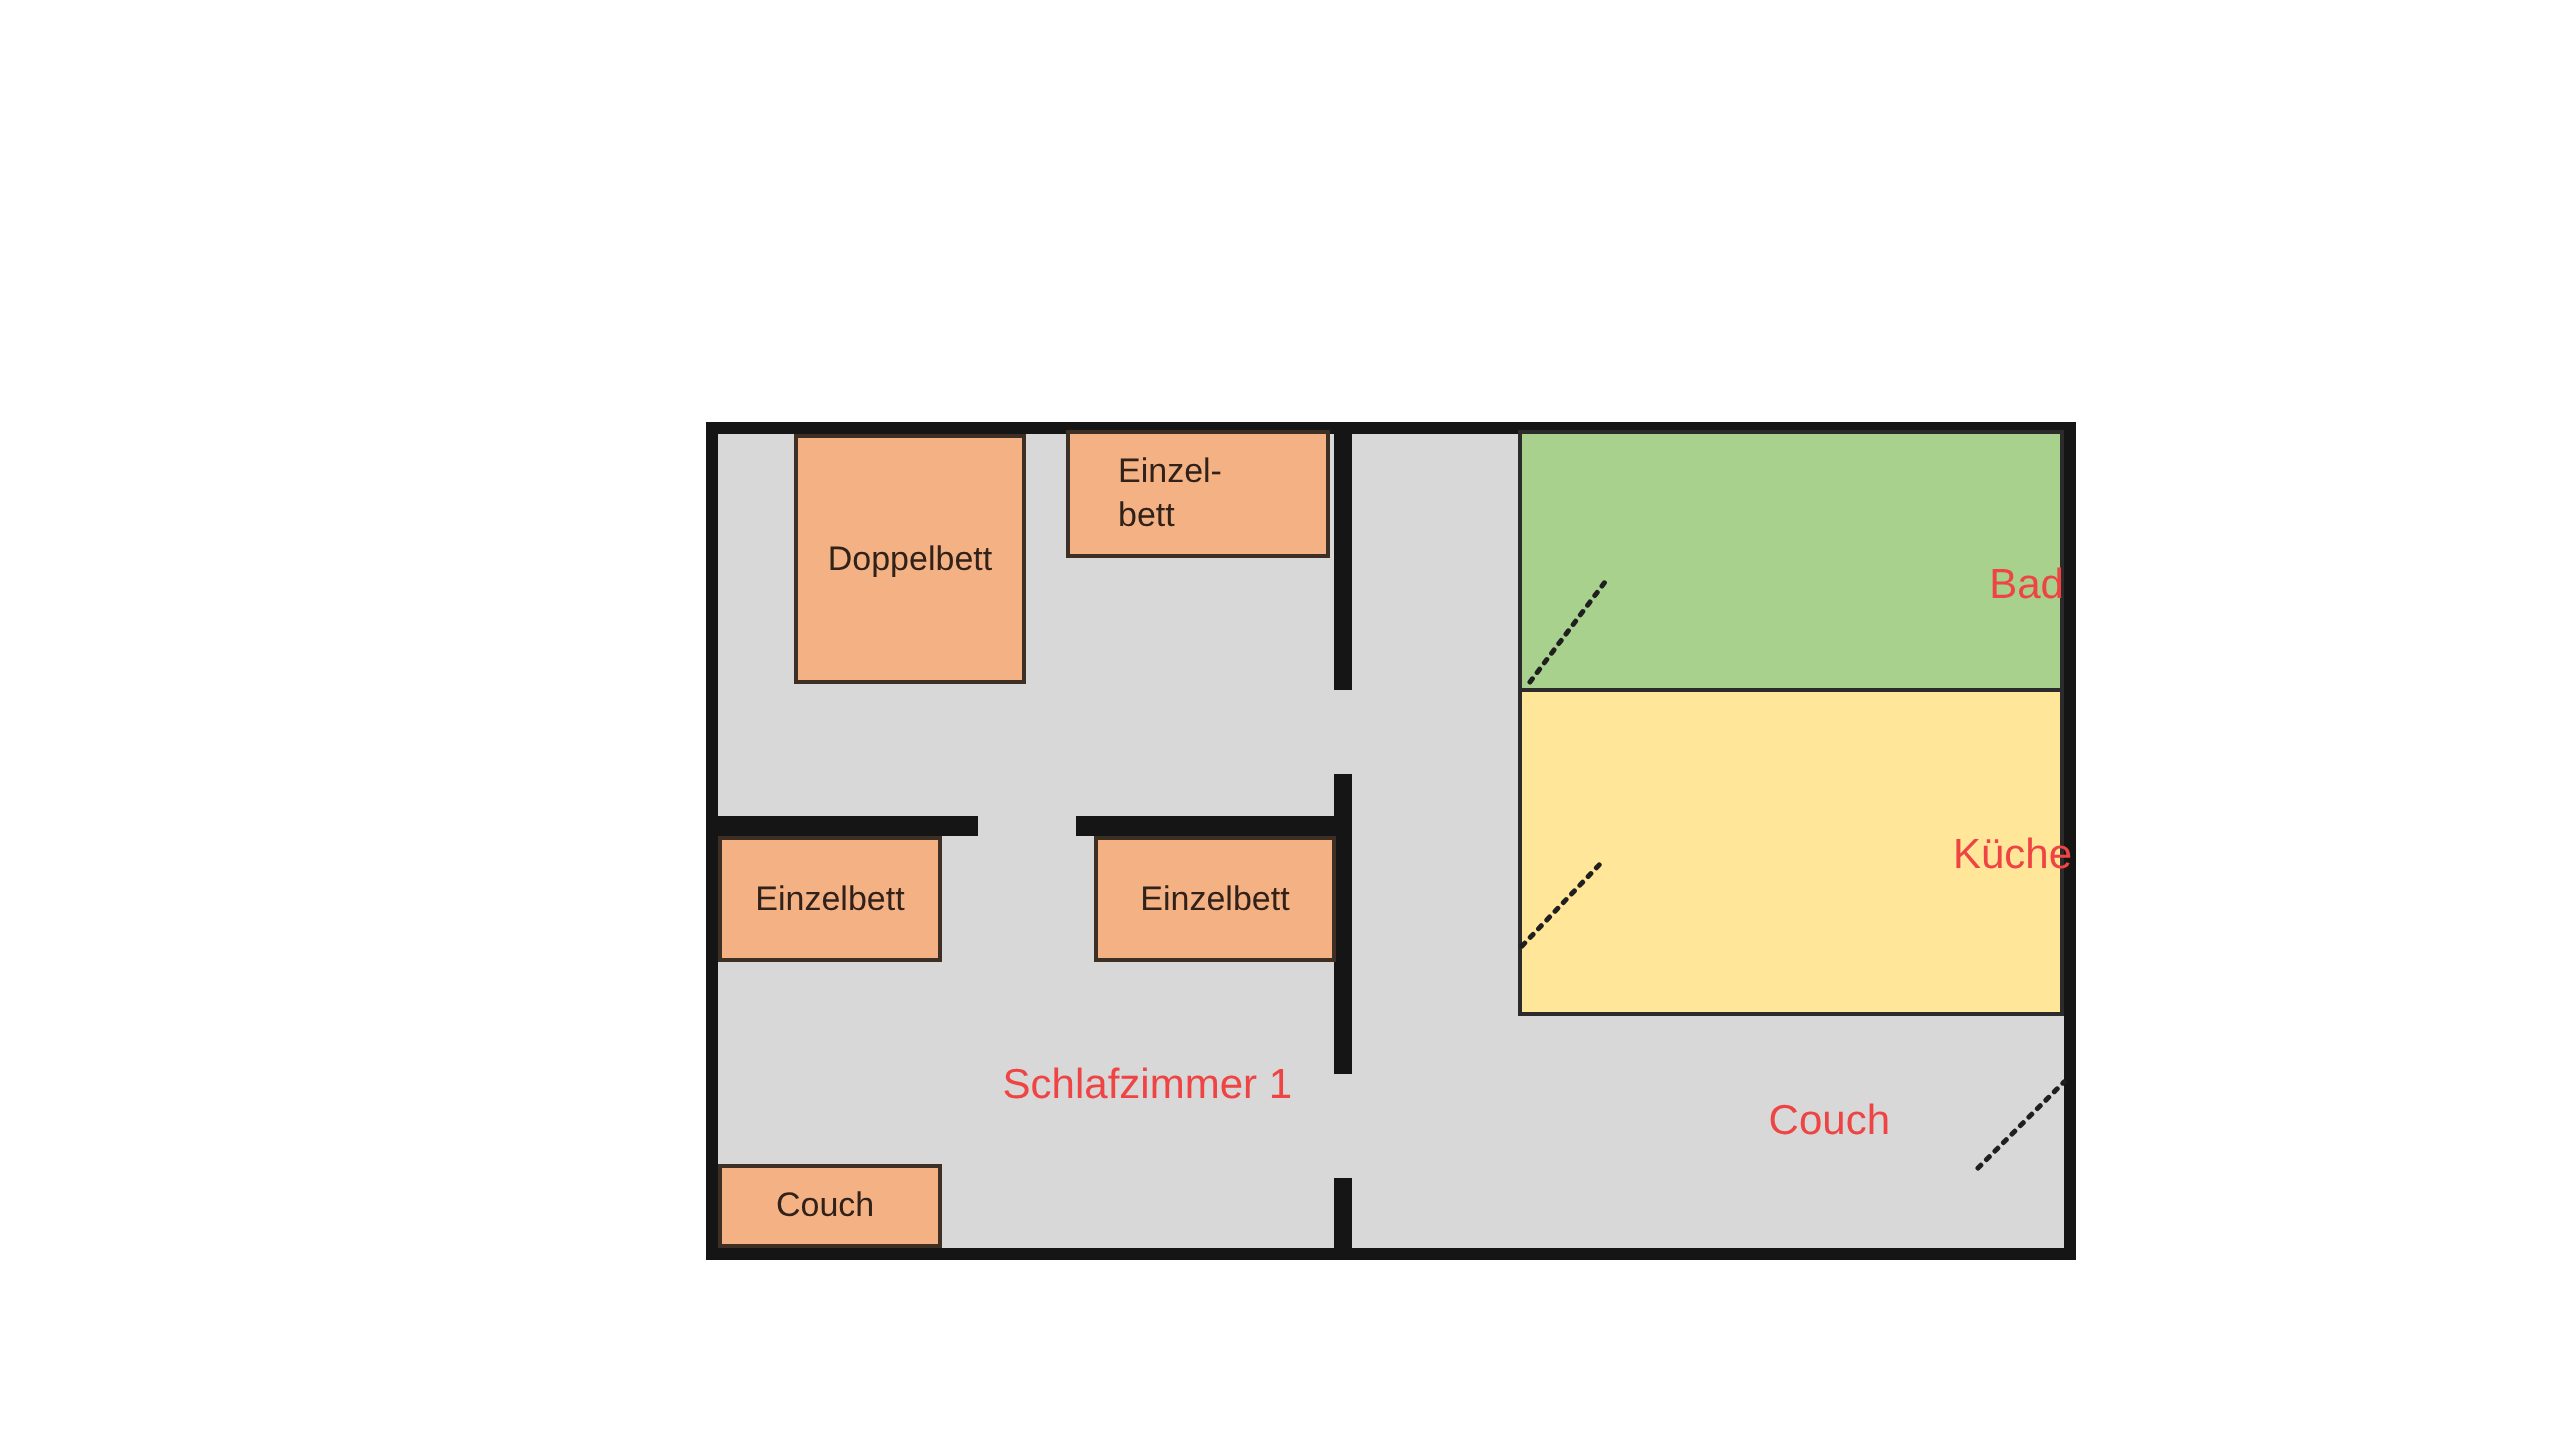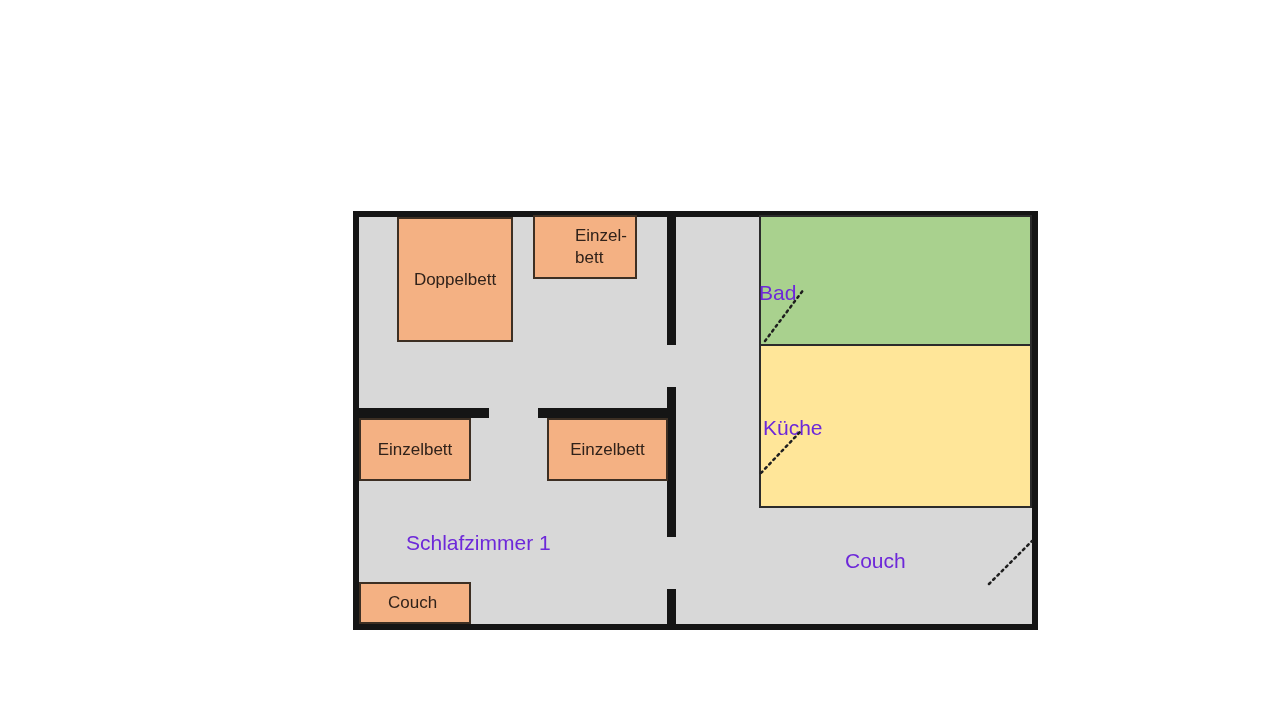--- a/index.html
+++ b/index.html
@@ -51,33 +51,33 @@
     box-sizing: border-box;
     border: 2px solid #3d2f23;
     color: #30221a;
     font-size: 17px;
     display: flex;
     align-items: center;
     justify-content: center;
     z-index: 15;
   }
   .doppelbett        { left: 397px; top: 217px; width: 116px; height: 125px; }
-  .einzelbett-s2     { left: 533px; top: 215px; width: 104px; height: 64px;
+  .einzelbett-s2     { left: 533px; top: 215px; width: 132px; height: 64px;
                        flex-direction: column; align-items: flex-start;
-                       justify-content: center; padding-left: 40px; line-height: 22px; }
+                       justify-content: center; padding-left: 24px; line-height: 22px; }
   .einzelbett-s1-l   { left: 359px; top: 418px; width: 112px; height: 63px; }
   .einzelbett-s1-r   { left: 547px; top: 418px; width: 121px; height: 63px; }
   .couch             { left: 359px; top: 582px; width: 112px; height: 42px;
                        justify-content: flex-start; padding-left: 27px; }
   
   .room-label {
     position: absolute;
-    color: #6d28d9;
+    color: #ef4444;
     font-size: 21px;
-    text-align: left;
+    text-align: right;
     z-index: 20;
   }
   .label-schlafzimmer2 { left: 406px; top: 359px; width: 240px; }
   .label-schlafzimmer1 { left: 406px; top: 531px; width: 240px; }
   .label-bad    { left: 759px; top: 281px; width: 273px; }
   .label-kueche { left: 763px; top: 416px; width: 273px; }
   .label-flur   { left: 845px; top: 549px; width: 100px; }
   
   .door-overlay {
     position: absolute;

